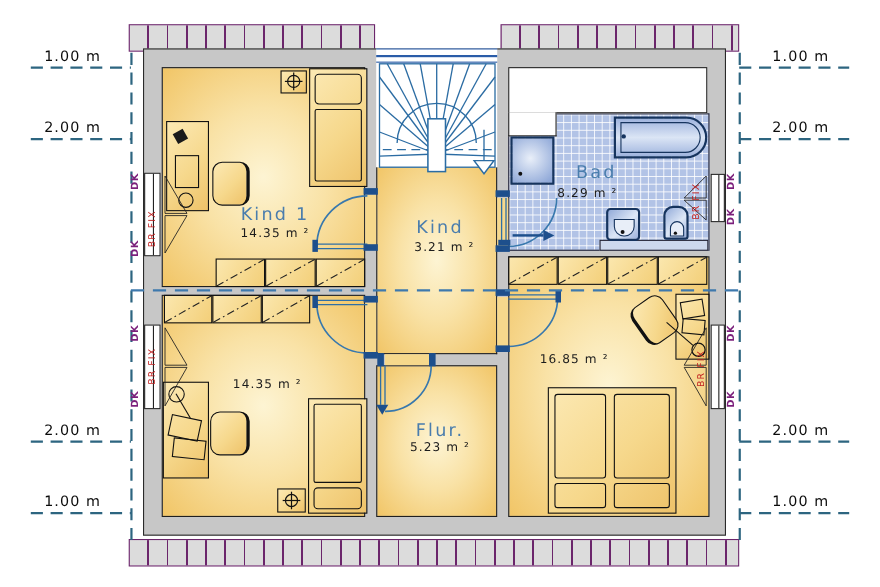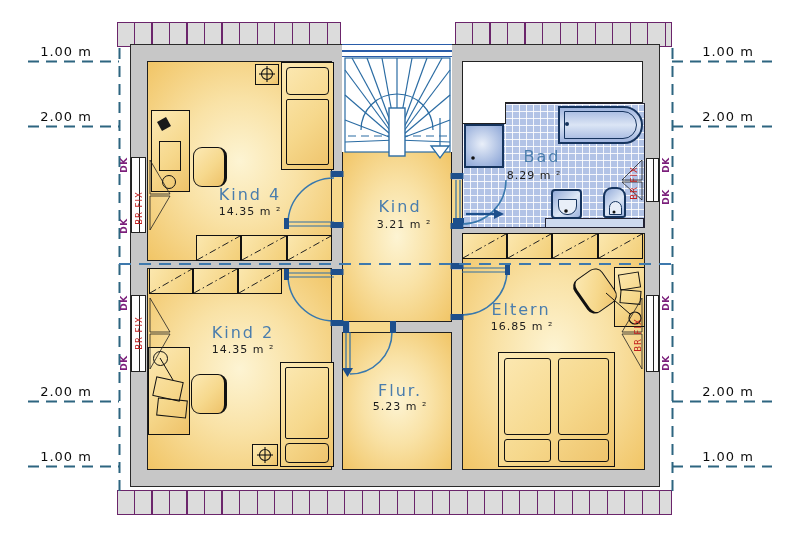--- a/index.html
+++ b/index.html
@@ -242,31 +242,29 @@
       <line x1="672" y1="61.5" x2="772" y2="61.5"></line>
         <line x1="672" y1="126.5" x2="772" y2="126.5"></line>
       <line x1="672" y1="401.5" x2="772" y2="401.5"></line>
         <line x1="672" y1="466.5" x2="772" y2="466.5"></line>
       <line x1="119.5" y1="48" x2="119.5" y2="492"></line>
         <line x1="672.5" y1="48" x2="672.5" y2="492"></line>
     </g>
     <line x1="119" y1="264" x2="672" y2="264" stroke="#3e79ad" stroke-width="2" stroke-dasharray="12 8"></line>
   </svg>
 
-  <div class="lblname" style="left:200px;top:185px;width:100px;">Kind 4</div>
+  <div class="lblname" style="left:200px;top:185px;width:100px;">Kind 1</div>
   <div class="lblarea" style="left:200px;top:205px;width:100px;">14.35 m ²</div>
-  <div class="lblname" style="left:193px;top:323px;width:100px;">Kind 2</div>
   <div class="lblarea" style="left:193px;top:343px;width:100px;">14.35 m ²</div>
   <div class="lblname" style="left:350px;top:197px;width:100px;">Kind</div>
   <div class="lblarea" style="left:354px;top:218px;width:100px;">3.21 m ²</div>
   <div class="lblname" style="left:492px;top:147px;width:100px;">Bad</div>
   <div class="lblarea" style="left:484px;top:169px;width:100px;">8.29 m ²</div>
   <div class="lblname" style="left:350px;top:381px;width:100px;">Flur.</div>
   <div class="lblarea" style="left:350px;top:400px;width:100px;">5.23 m ²</div>
-  <div class="lblname" style="left:471px;top:300px;width:100px;">Eltern</div>
   <div class="lblarea" style="left:472px;top:320px;width:100px;">16.85 m ²</div>
 
   <div class="dim" style="left:36px;top:44px;width:60px;">1.00 m</div>
   <div class="dim" style="left:36px;top:109px;width:60px;">2.00 m</div>
   <div class="dim" style="left:36px;top:384px;width:60px;">2.00 m</div>
   <div class="dim" style="left:36px;top:449px;width:60px;">1.00 m</div>
   <div class="dim" style="left:698px;top:44px;width:60px;">1.00 m</div>
   <div class="dim" style="left:698px;top:109px;width:60px;">2.00 m</div>
   <div class="dim" style="left:698px;top:384px;width:60px;">2.00 m</div>
   <div class="dim" style="left:698px;top:449px;width:60px;">1.00 m</div>

